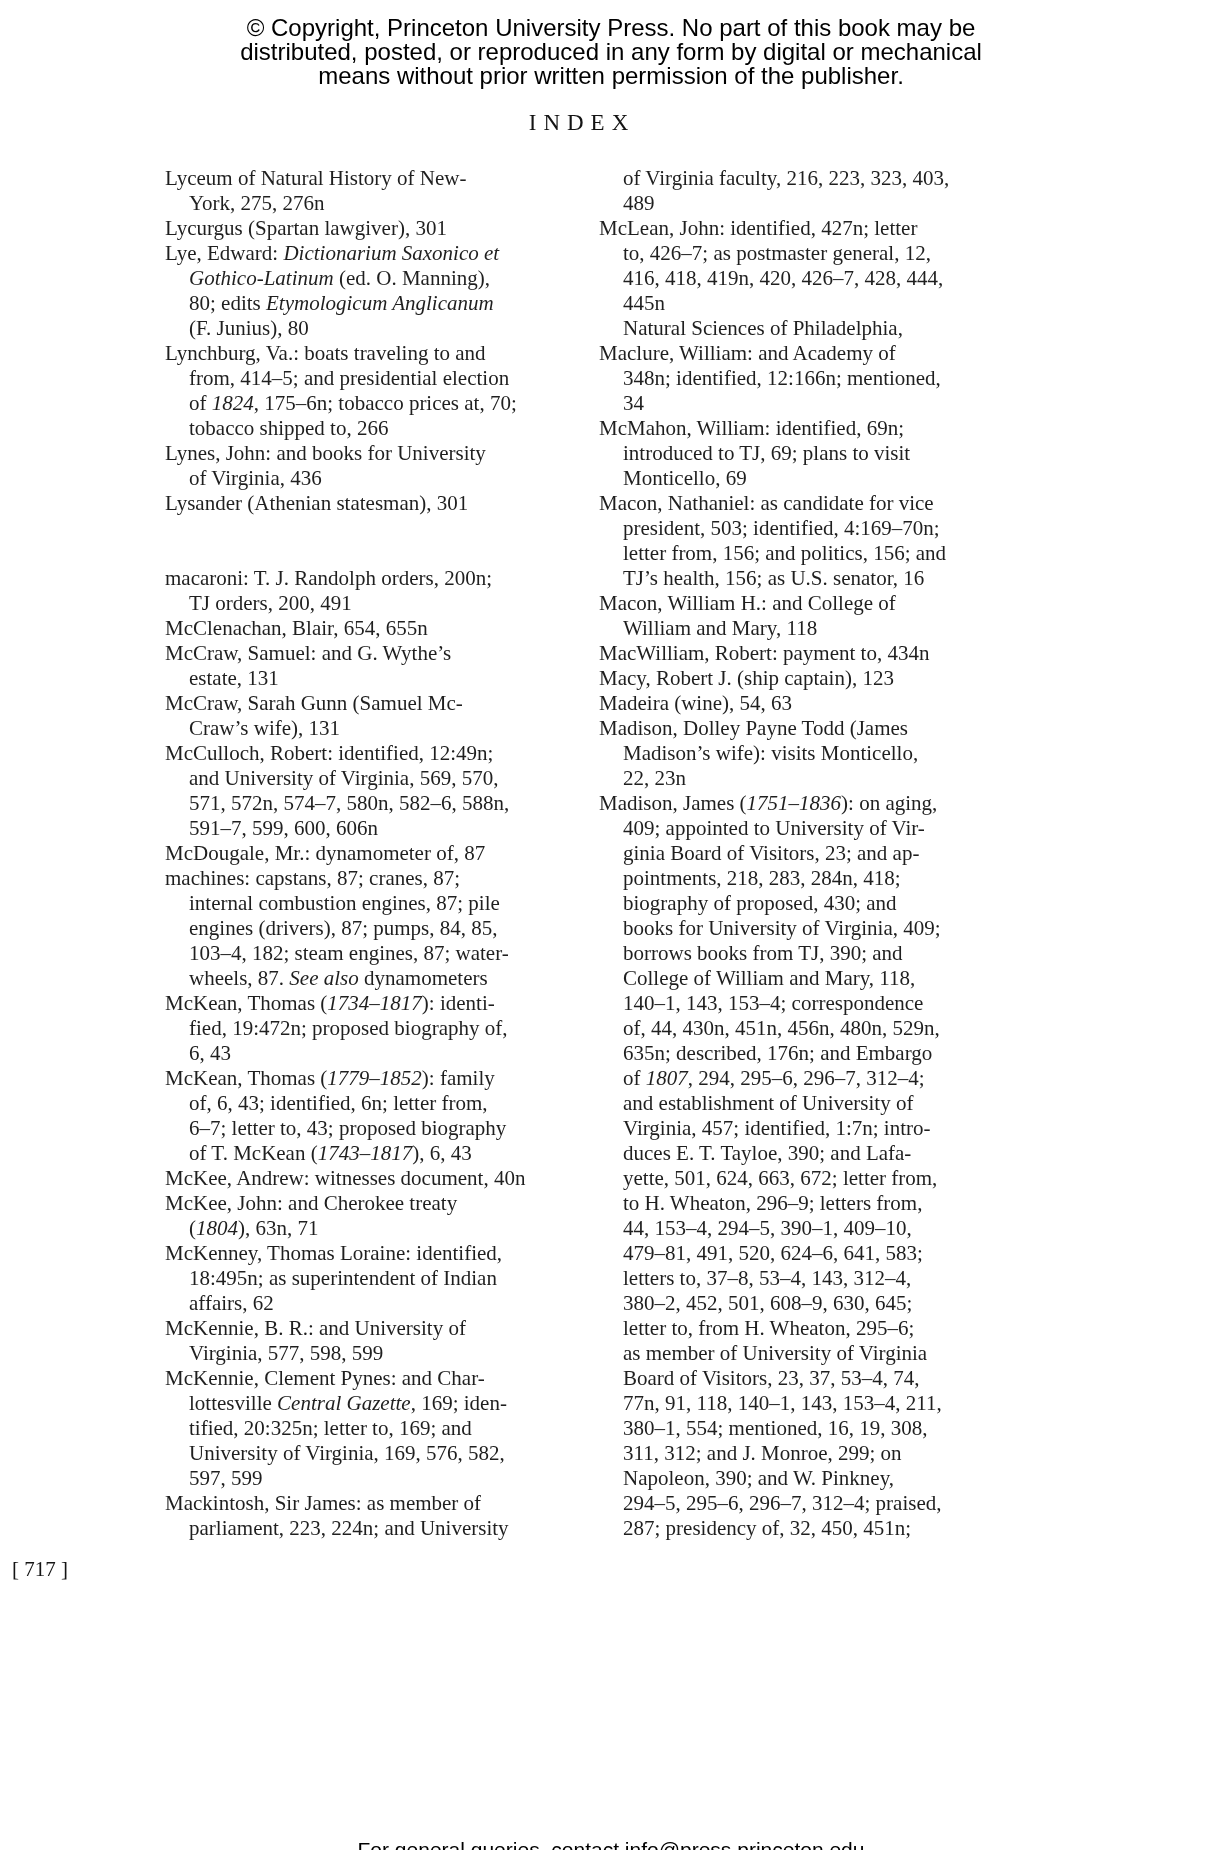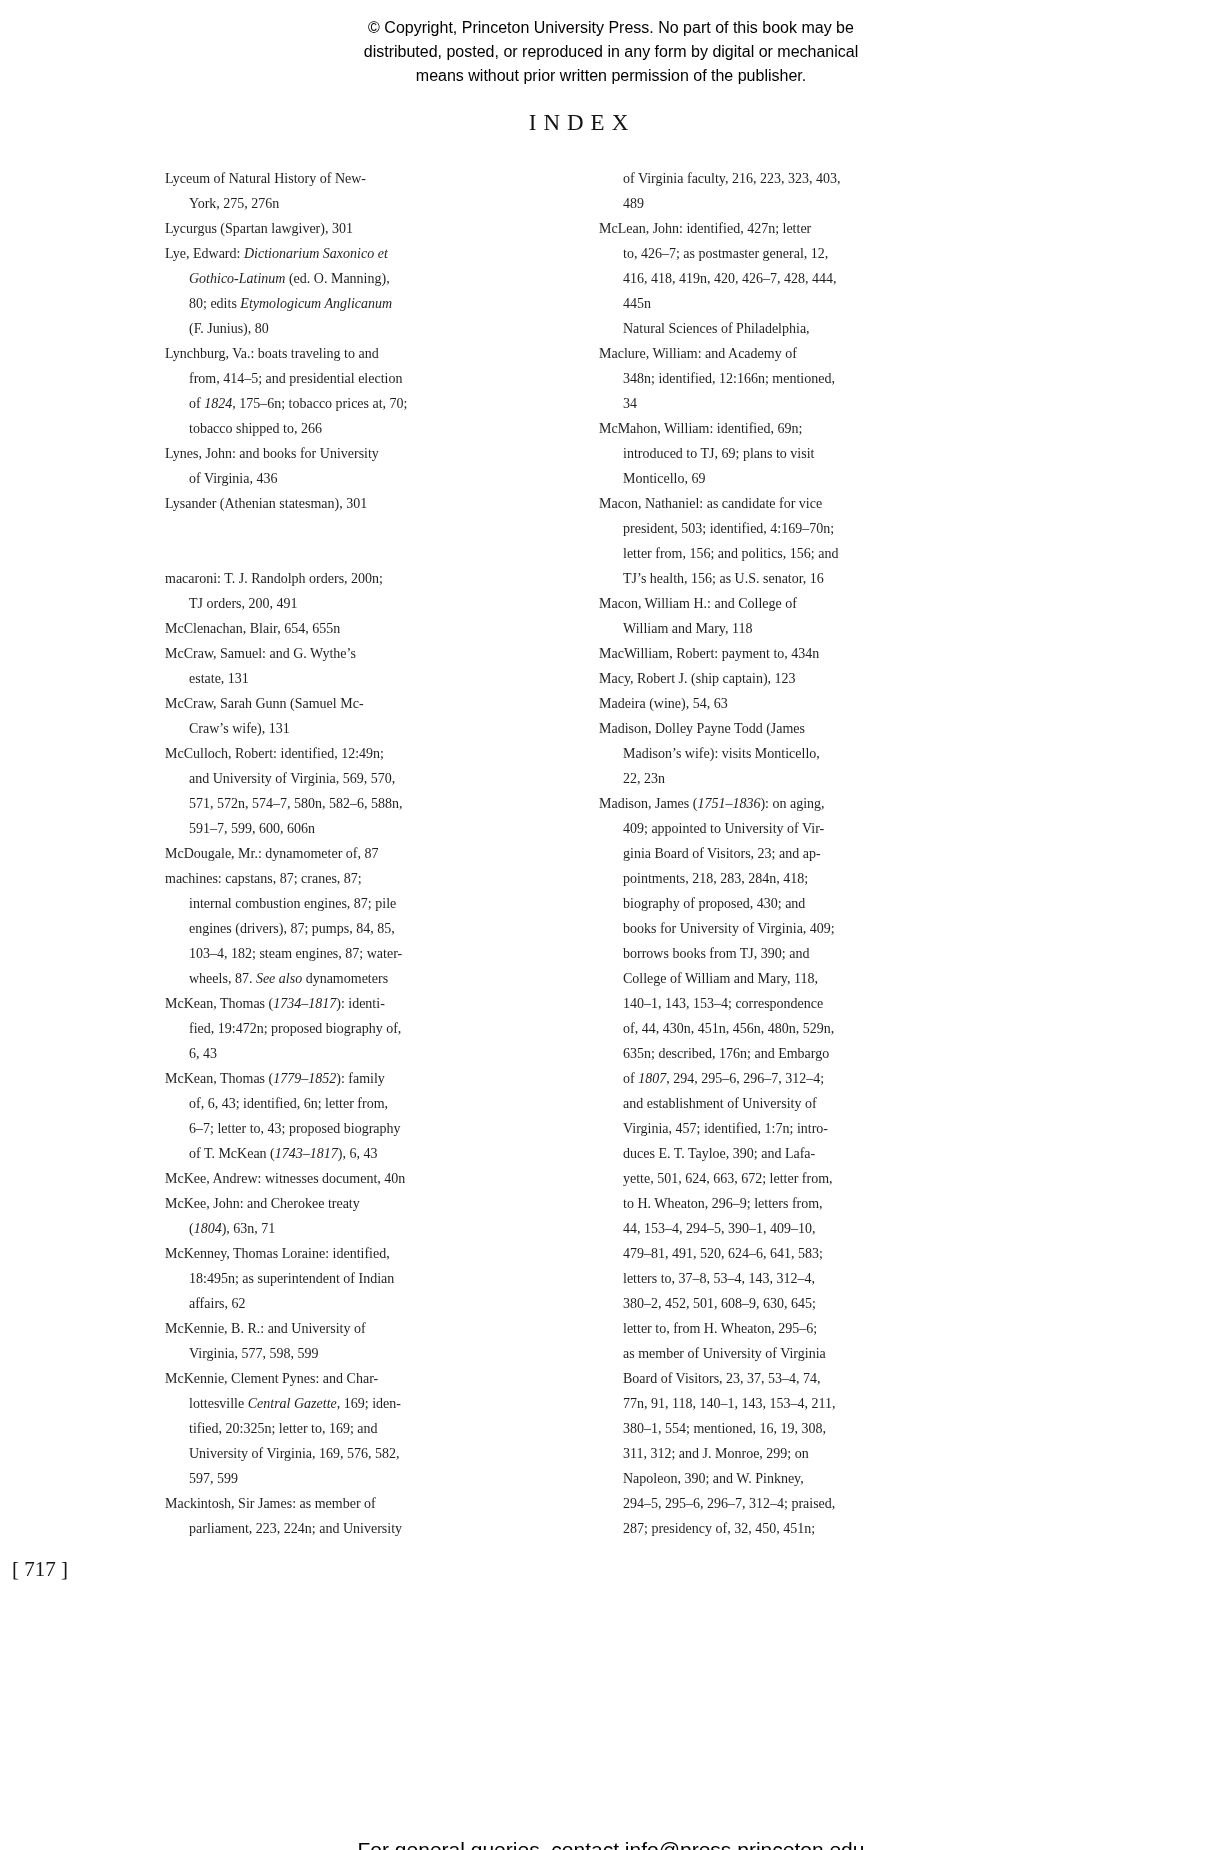--- a/index.html
+++ b/index.html
@@ -8,31 +8,31 @@
     background:#ffffff;
     position:relative;
     font-family:"Liberation Serif", serif;
     color:#1f1f1f;
     overflow:hidden;
   }
   .copyright{
     position:absolute;top:16px;left:0;width:1222px;
     text-align:center;
     font-family:"Liberation Sans", sans-serif;
-    font-size:16px;line-height:24px;color:#000;
+    font-size:24px;line-height:24px;color:#000;
   }
   .index-title{
     position:absolute;top:110px;left:0;width:1164px;
     text-align:center;
     font-size:23px;letter-spacing:7px;
     color:#141414;
   }
   .col{
     position:absolute;top:166px;
-    font-size:14px;
+    font-size:21px;
   }
   .col-left{left:165px;width:412px;}
   .col-right{left:599px;width:415px;}
   .entry{margin:0;padding:0;}
   .line{
     height:25px;line-height:25px;
     white-space:nowrap;
     color:#1f1f1f;
   }
   .line i{margin-top:48px;}

